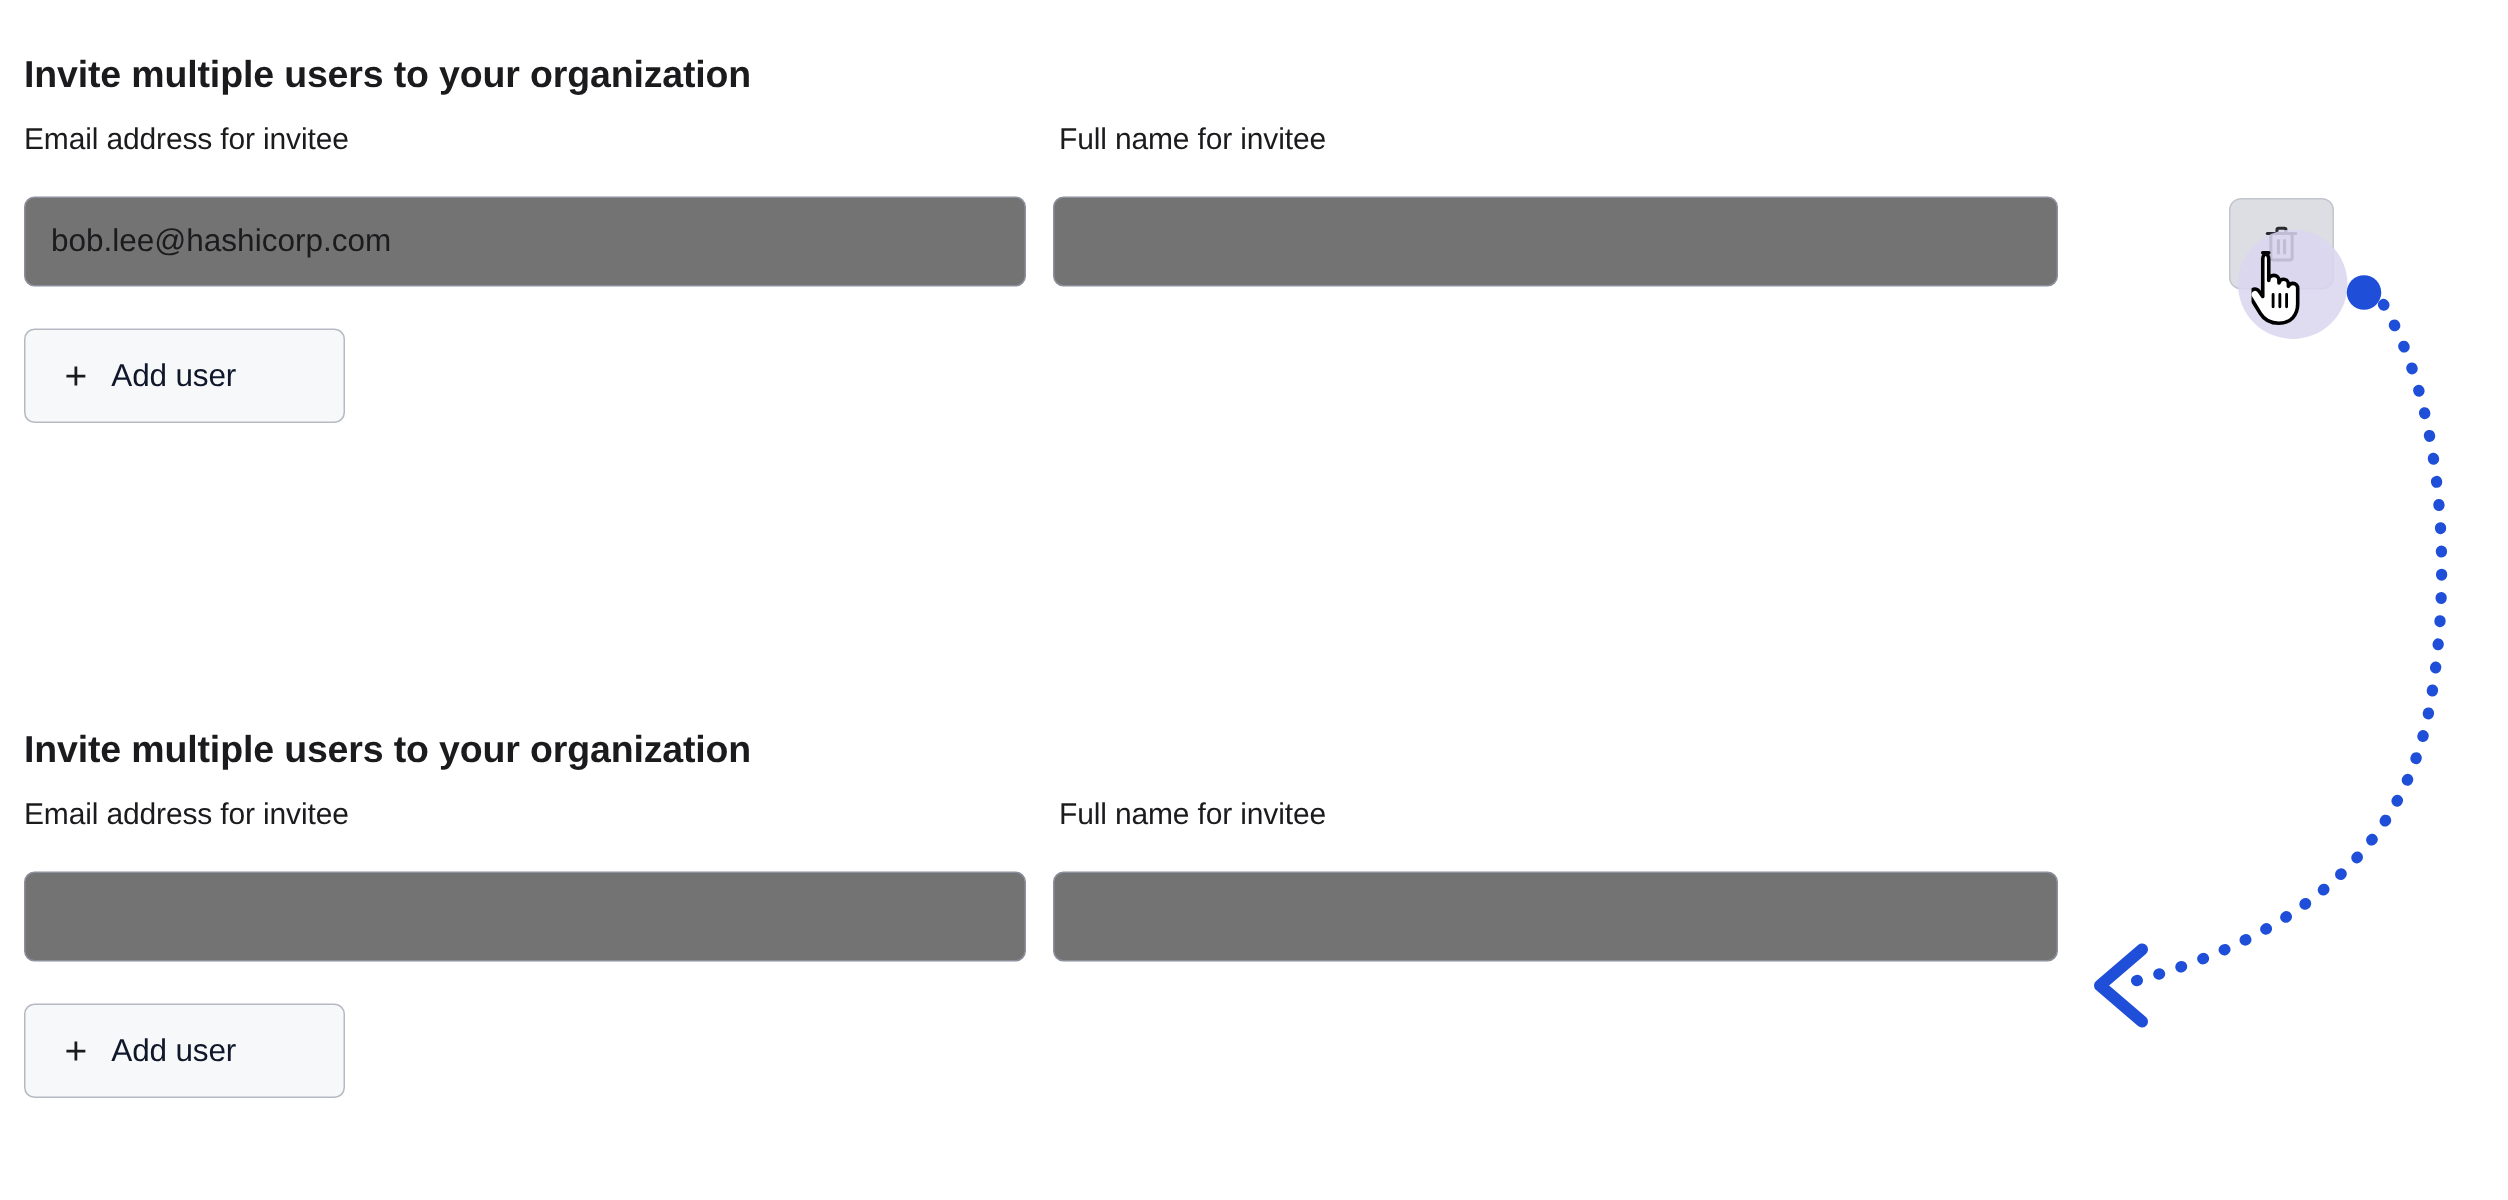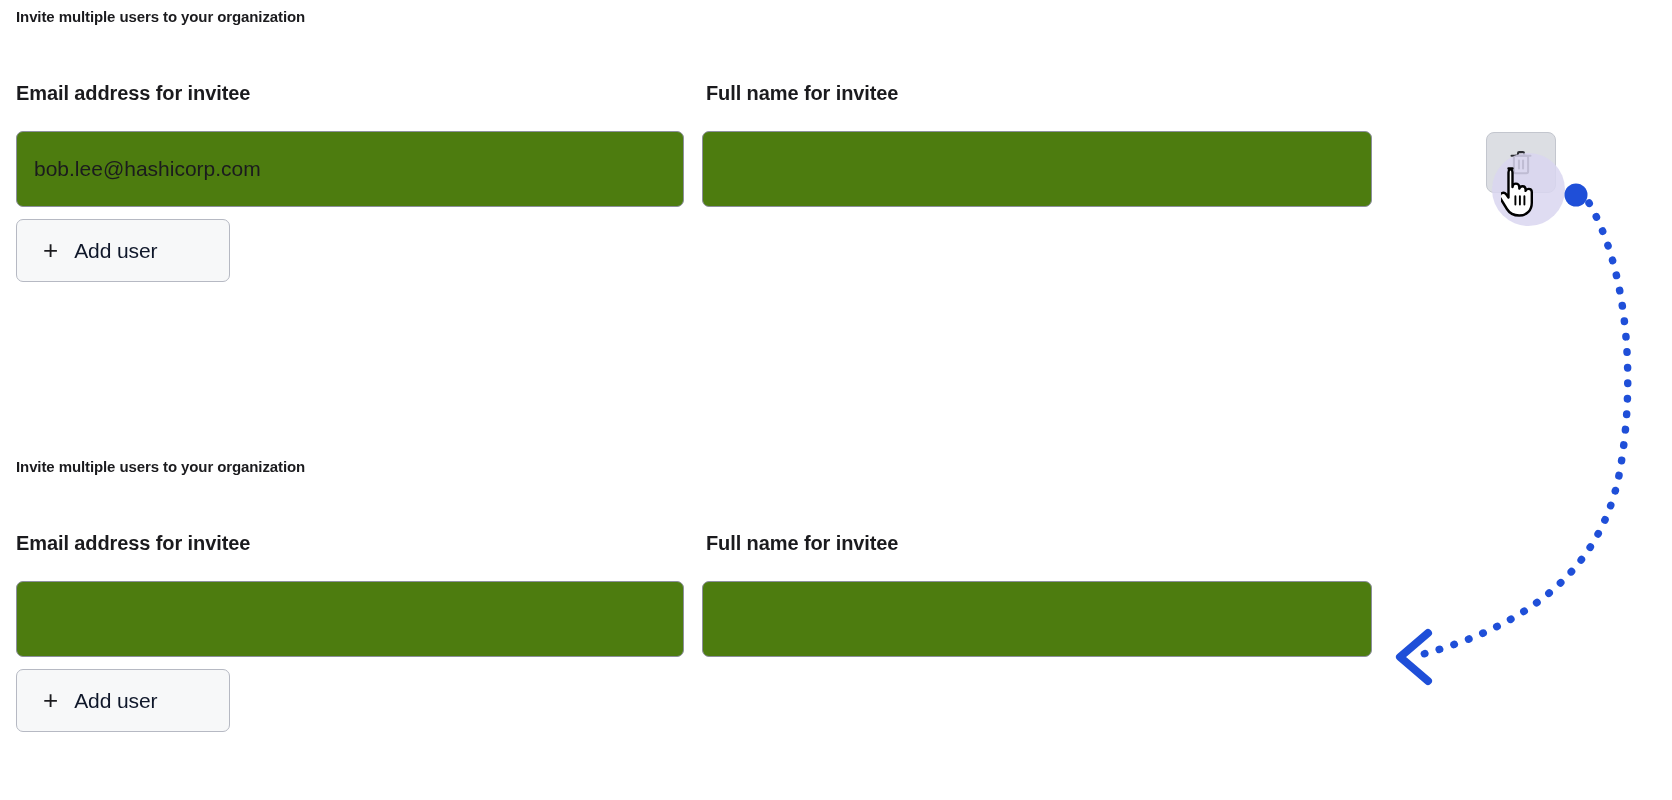--- a/index.html
+++ b/index.html
@@ -25,48 +25,48 @@
     position: absolute;
     left: 0;
     width: 1672px;
   }
   #section-1 { top: 0px; }
   #section-2 { top: 450px; }
 
   .section-heading {
     position: absolute;
     left: 16px;
-    top: 8px;
-    font-size: 15px;
+    top: 36px;
+    font-size: 25px;
     font-weight: 600;
     letter-spacing: -0.1px;
     color: #1b1b1e;
     white-space: nowrap;
   }
 
   .field-label {
     position: absolute;
     top: 82px;
     font-size: 20px;
-    font-weight: 700;
+    font-weight: 400;
     letter-spacing: -0.1px;
     color: #1b1b1e;
     white-space: nowrap;
   }
   .field-label.email { left: 16px; }
   .field-label.fullname { left: 706px; }
 
   .text-input {
     position: absolute;
     top: 131px;
-    height: 76px;
+    height: 60px;
     box-sizing: border-box;
     border: 1.6px solid #8c8f9c;
     border-radius: 7px;
-    background: #4d7c0f;
+    background: #737373;
     font-family: "Liberation Sans", sans-serif;
     font-size: 21px;
     color: #1b1b1e;
     padding: 0 17px;
     outline: none;
   }
   .text-input::placeholder { color: #8c8f9c; }
   .text-input.email { left: 16px; width: 668px; }
   .text-input.fullname { left: 702px; width: 670px; }
 

